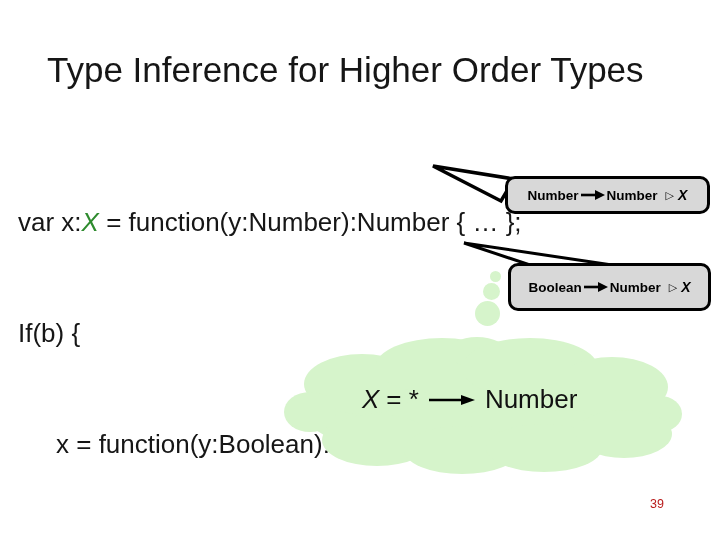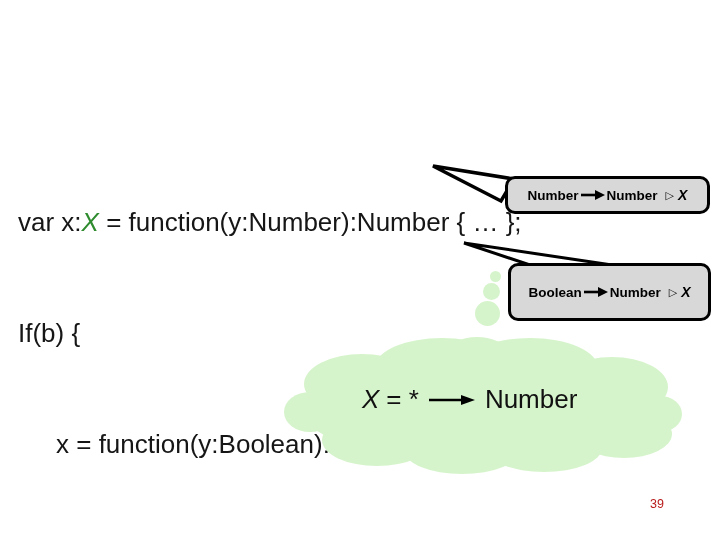--- a/index.html
+++ b/index.html
@@ -53,21 +53,21 @@
     display: flex;
     align-items: center;
     justify-content: center;
     font-size: 13.5px;
     font-weight: 700;
     color: #000;
     z-index: 3;
     white-space: nowrap;
   }
   .callout-1 { left: 505px; top: 176px; width: 205px; height: 38px; }
-  .callout-2 { left: 508px; top: 263px; width: 203px; height: 58px; }
+  .callout-2 { left: 508px; top: 263px; width: 203px; height: 48px; }
   .co-arrow { margin: 0 2px; flex: 0 0 auto; }
   .co-rel { margin: 0 4px 0 8px; font-size: 11px; font-weight: 400; }
   .co-x { font-style: italic; font-weight: 600; font-size: 14px; }
   .thought-dot {
     position: absolute;
     border-radius: 50%;
     background: #d6f4cb;
     z-index: 1;
   }
   .dot-small { left: 490px; top: 271px; width: 11px; height: 11px; }
@@ -98,20 +98,21 @@
     top: 497px;
     font-size: 12.5px;
     color: #b91c1c;
   }
 </style>
 </head>
 <body>
 
 <div class="slide">
 
+  <h1 class="title">Type Inference for Higher Order Types</h1>
 
   <div class="code">
     <div class="code-line"><span>var x:</span><span class="typevar">X</span><span> = function(y:Number):Number { … };</span></div>
     <div class="code-line">If(b) {</div>
     <div class="code-line indent">x = function(y:Boolean):Number { … };</div>
     <div class="code-line indent">x(true);</div>
     
   </div>
 
   <svg class="tails" viewBox="0 0 720 540">

